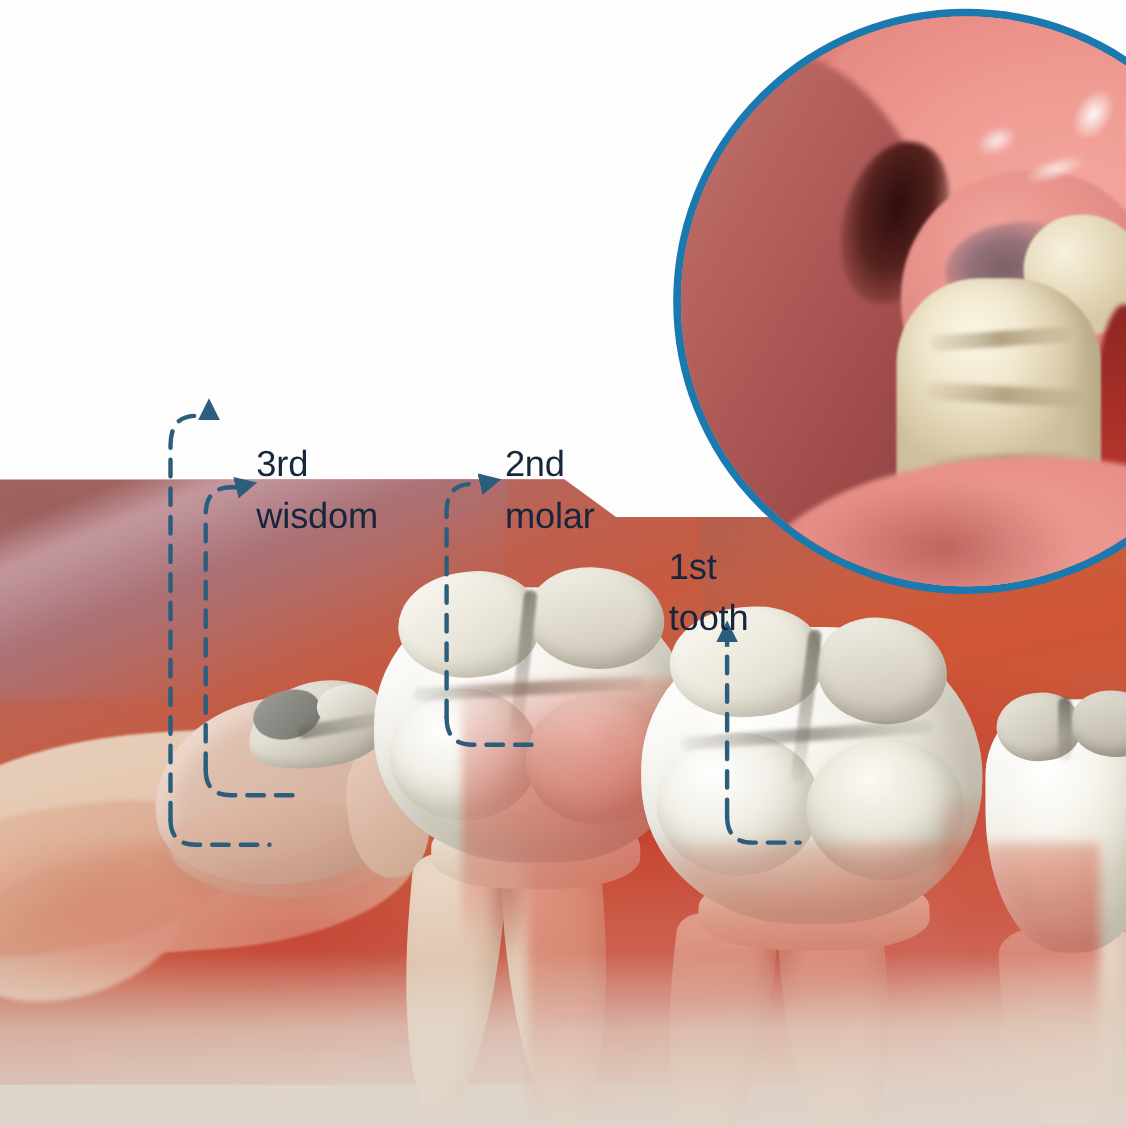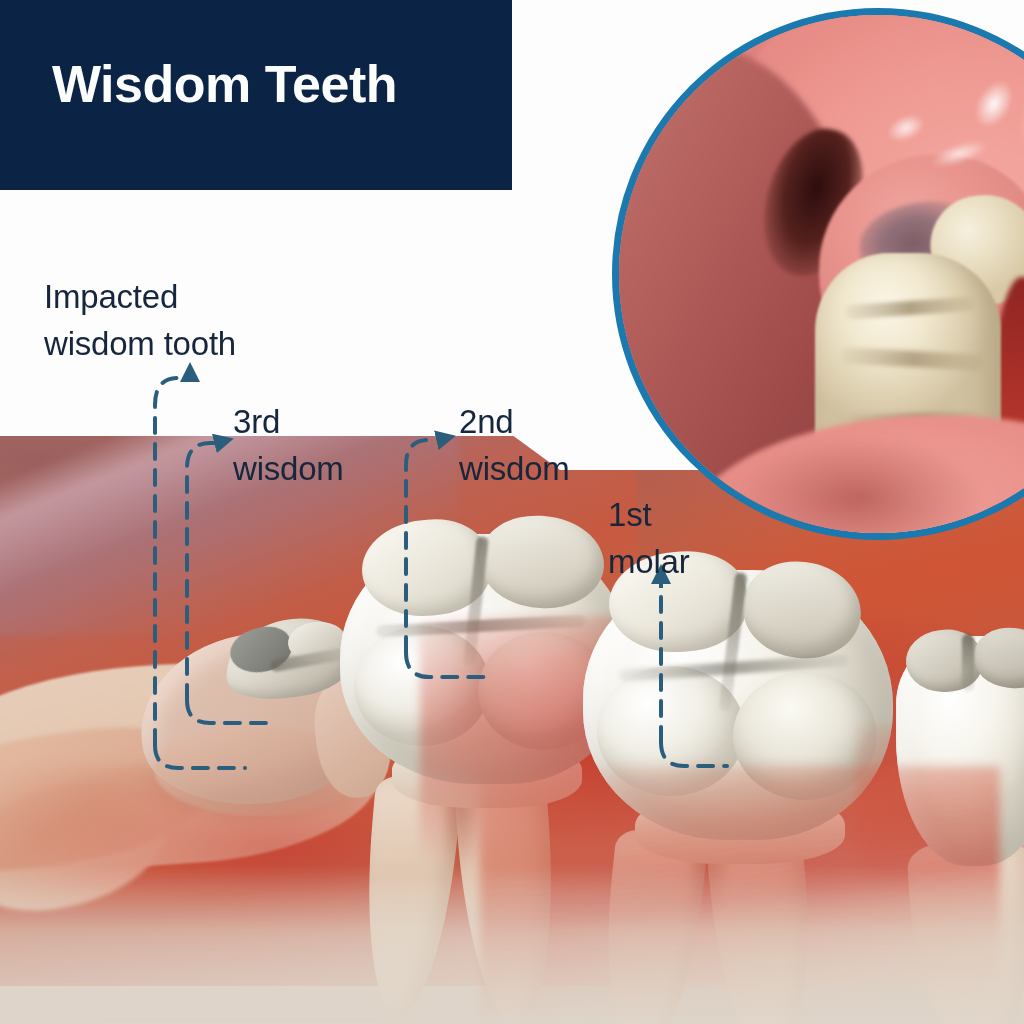--- a/index.html
+++ b/index.html
@@ -559,23 +559,20 @@
       <div class="tp-cusp-r"></div>
       <div class="tp-fissure"></div>
     </div>
 
     <div class="gum-front-band"></div>
     <div class="bone-front-fade"></div>
   </div>
 
   <div class="white-cover"></div>
 
-  <div class="banner">
-    <div class="banner-title">Wisdom Teeth</div>
-  </div>
 
   <div class="photo-wrap">
     <div class="photo-circle">
       <div class="ph-gum-main"></div>
       <div class="ph-gum-upper"></div>
       <div class="ph-cheek-left"></div>
       <div class="ph-dark-gap"></div>
       <div class="ph-gum-flap"></div>
       <div class="ph-op-dark"></div>
       <div class="ph-tooth-upper"></div>
@@ -620,22 +617,20 @@
       <path d="M 406 652 Q 406 677 429 677 L 485 677" fill="none" stroke="#2b5d7d" stroke-width="4" stroke-dasharray="15 11" stroke-linecap="round"></path>
     </g>
 
     <g>
       <path d="M 661 742 L 661 588" fill="none" stroke="#2b5d7d" stroke-width="4" stroke-dasharray="15 11" stroke-linecap="round"></path>
       <path d="M 661 588 L 661 570" fill="none" stroke="#2b5d7d" stroke-width="4" marker-end="url(#arw)"></path>
       <path d="M 661 742 Q 661 766 684 766 L 727 766" fill="none" stroke="#2b5d7d" stroke-width="4" stroke-dasharray="15 11" stroke-linecap="round"></path>
     </g>
   </svg>
 
-  <div class="label lbl-impacted">Impacted
-wisdom tooth</div>
   <div class="label lbl-3rd">3rd
 wisdom</div>
   <div class="label lbl-2nd">2nd
-wisdom</div>
+molar</div>
   <div class="label lbl-1st">1st
-molar</div>
+tooth</div>
 
 </div>
 
 </body></html>

